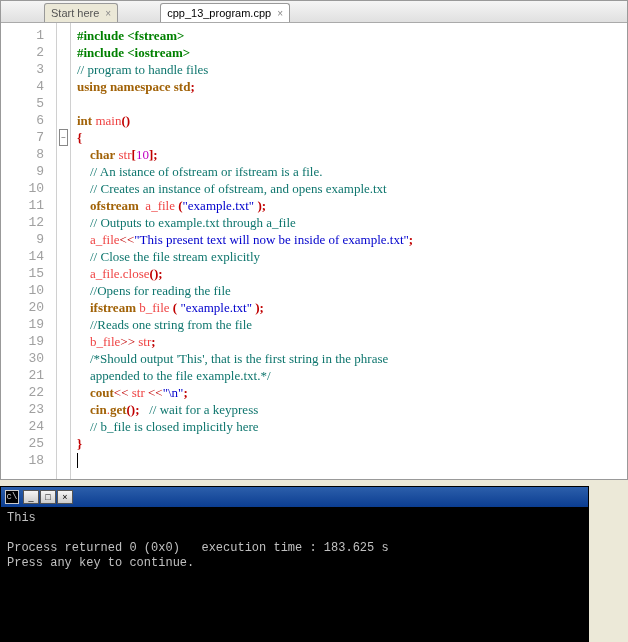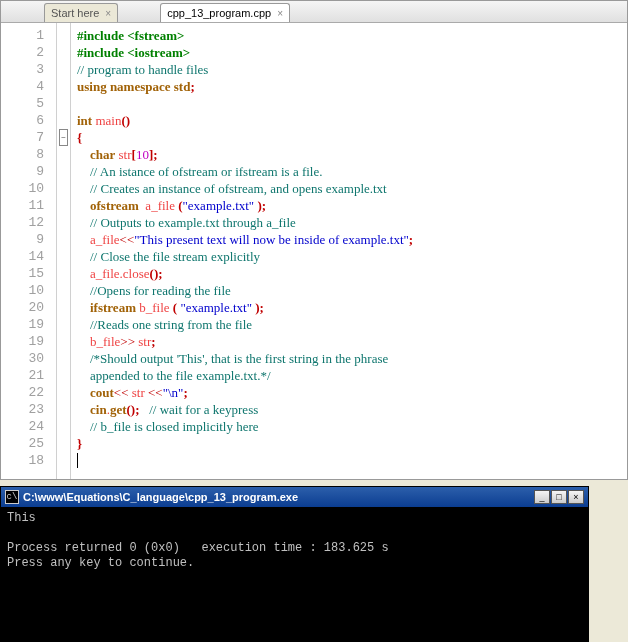--- a/index.html
+++ b/index.html
@@ -221,21 +221,20 @@
         <div></div>
         <div></div>
       </div>
     <div class="code" id="code"><div class="ln"><span class="kw-green">#include &lt;fstream&gt;</span></div><div class="ln"><span class="kw-green">#include &lt;iostream&gt;</span></div><div class="ln"><span class="comment">// program to handle files</span></div><div class="ln"><span class="kw-blue">using</span><span class="ident"> </span><span class="kw-blue">namespace</span><span class="ident"> </span><span class="kw-purple">std</span><span class="brace">;</span></div><div class="ln"></div><div class="ln"><span class="kw-blue">int</span><span class="ident"> main</span><span class="brace">()</span></div><div class="ln"><span class="brace">{</span></div><div class="ln"><span class="ident">    </span><span class="kw-blue">char</span><span class="ident"> str</span><span class="brace">[</span><span class="num">10</span><span class="brace">];</span></div><div class="ln"><span class="ident">    </span><span class="comment">// An istance of ofstream or ifstream is a file.</span></div><div class="ln"><span class="ident">    </span><span class="comment">// Creates an instance of ofstream, and opens example.txt</span></div><div class="ln"><span class="ident">    </span><span class="kw-purple">ofstream</span><span class="ident">  a_file </span><span class="brace">(</span><span class="str">"example.txt"</span><span class="ident"> </span><span class="brace">);</span></div><div class="ln"><span class="ident">    </span><span class="comment">// Outputs to example.txt through a_file</span></div><div class="ln"><span class="ident">    a_file</span><span class="op">&lt;&lt;</span><span class="str">"This present text will now be inside of example.txt"</span><span class="brace">;</span></div><div class="ln"><span class="ident">    </span><span class="comment">// Close the file stream explicitly</span></div><div class="ln"><span class="ident">    a_file.close</span><span class="brace">();</span></div><div class="ln"><span class="ident">    </span><span class="comment">//Opens for reading the file</span></div><div class="ln"><span class="ident">    </span><span class="kw-purple">ifstream</span><span class="ident"> b_file </span><span class="brace">(</span><span class="ident"> </span><span class="str">"example.txt"</span><span class="ident"> </span><span class="brace">);</span></div><div class="ln"><span class="ident">    </span><span class="comment">//Reads one string from the file</span></div><div class="ln"><span class="ident">    b_file</span><span class="op">&gt;&gt;</span><span class="ident"> str</span><span class="brace">;</span></div><div class="ln"><span class="ident">    </span><span class="comment">/*Should output 'This', that is the first string in the phrase</span></div><div class="ln"><span class="ident">    </span><span class="comment">appended to the file example.txt.*/</span></div><div class="ln"><span class="ident">    </span><span class="kw-purple">cout</span><span class="op">&lt;&lt;</span><span class="ident"> str </span><span class="op">&lt;&lt;</span><span class="str">"\n"</span><span class="brace">;</span></div><div class="ln"><span class="ident">    </span><span class="kw-purple">cin</span><span class="ident">.</span><span class="kw-blue">get</span><span class="brace">();</span><span class="ident">   </span><span class="comment">// wait for a keypress</span></div><div class="ln"><span class="ident">    </span><span class="comment">// b_file is closed implicitly here</span></div><div class="ln"><span class="brace">}</span></div><div class="ln"><span class="caret">&nbsp;</span></div></div>
   </div>
 </div>
 
 <div class="console-window">
   <div class="console-title">
     <span class="console-title-icon">c\</span>
-    <span class="console-title-text">C:\www\Equations\C_language\cpp_13_program.exe</span>
     <div class="win-btns">
       <div class="win-btn">_</div>
       <div class="win-btn">□</div>
       <div class="win-btn">×</div>
     </div>
   </div>
   <div class="console-body" id="console-body">This
 
 Process returned 0 (0x0)   execution time : 183.625 s
 Press any key to continue.</div>

